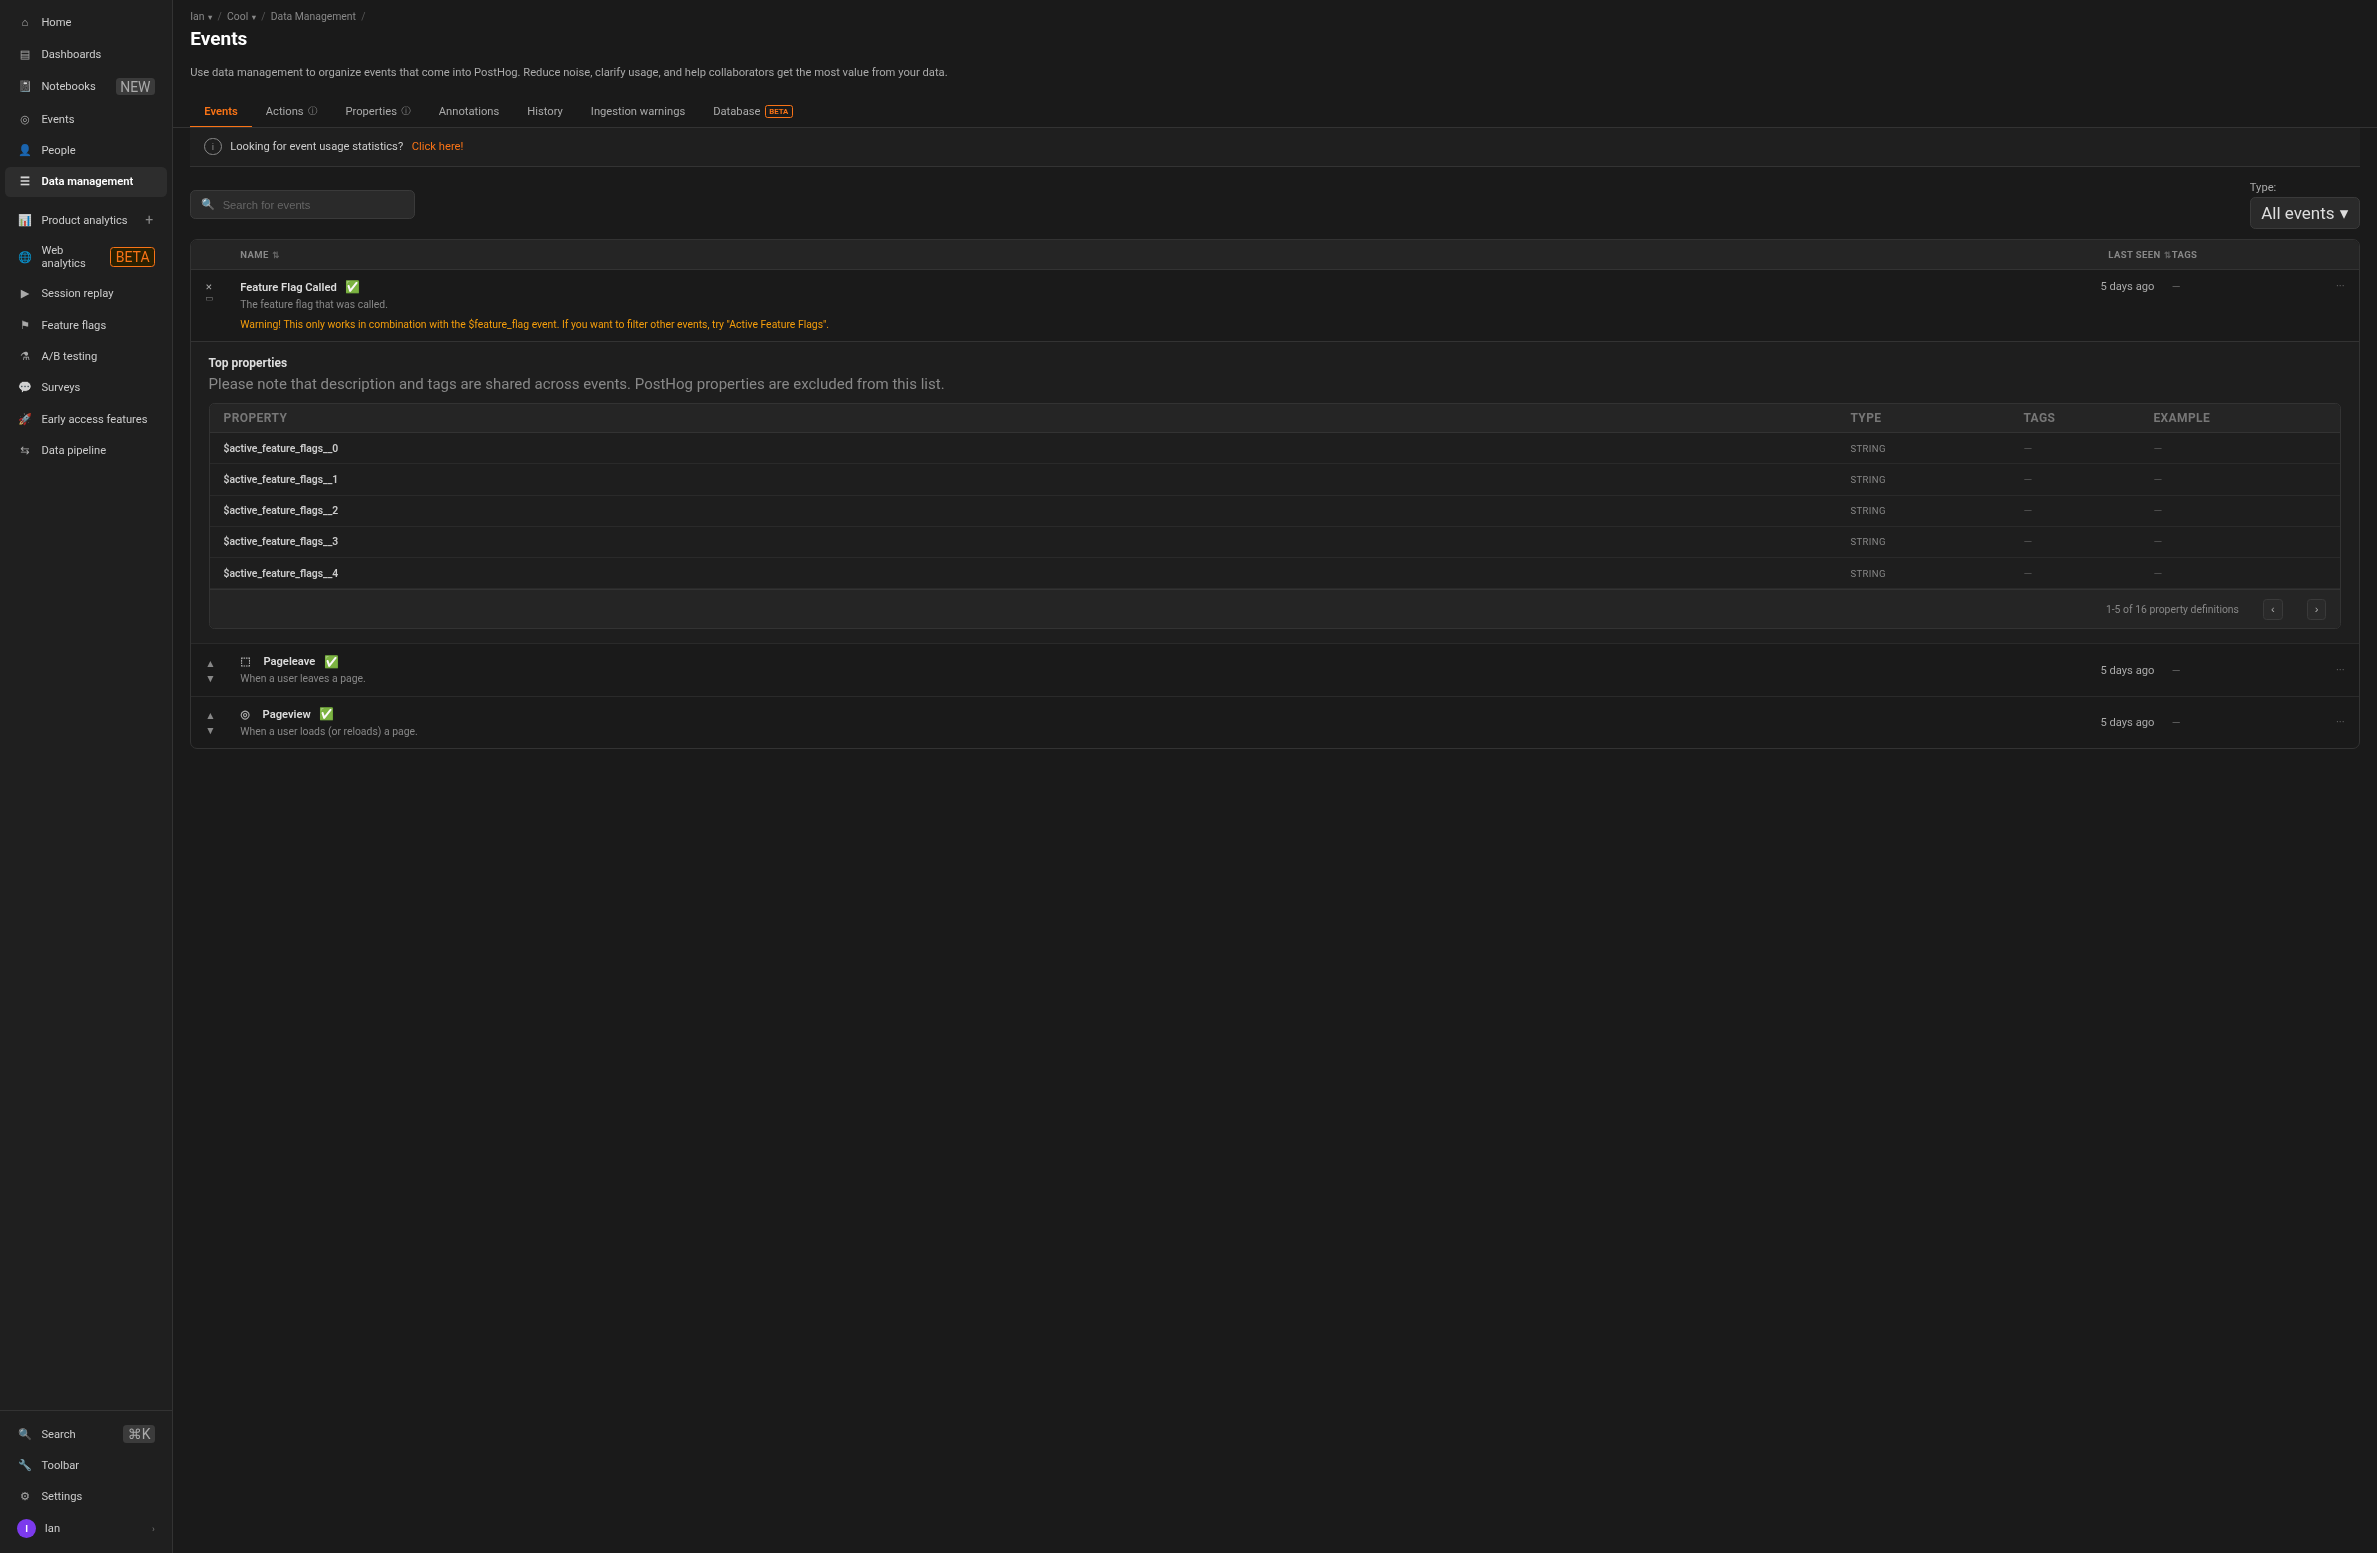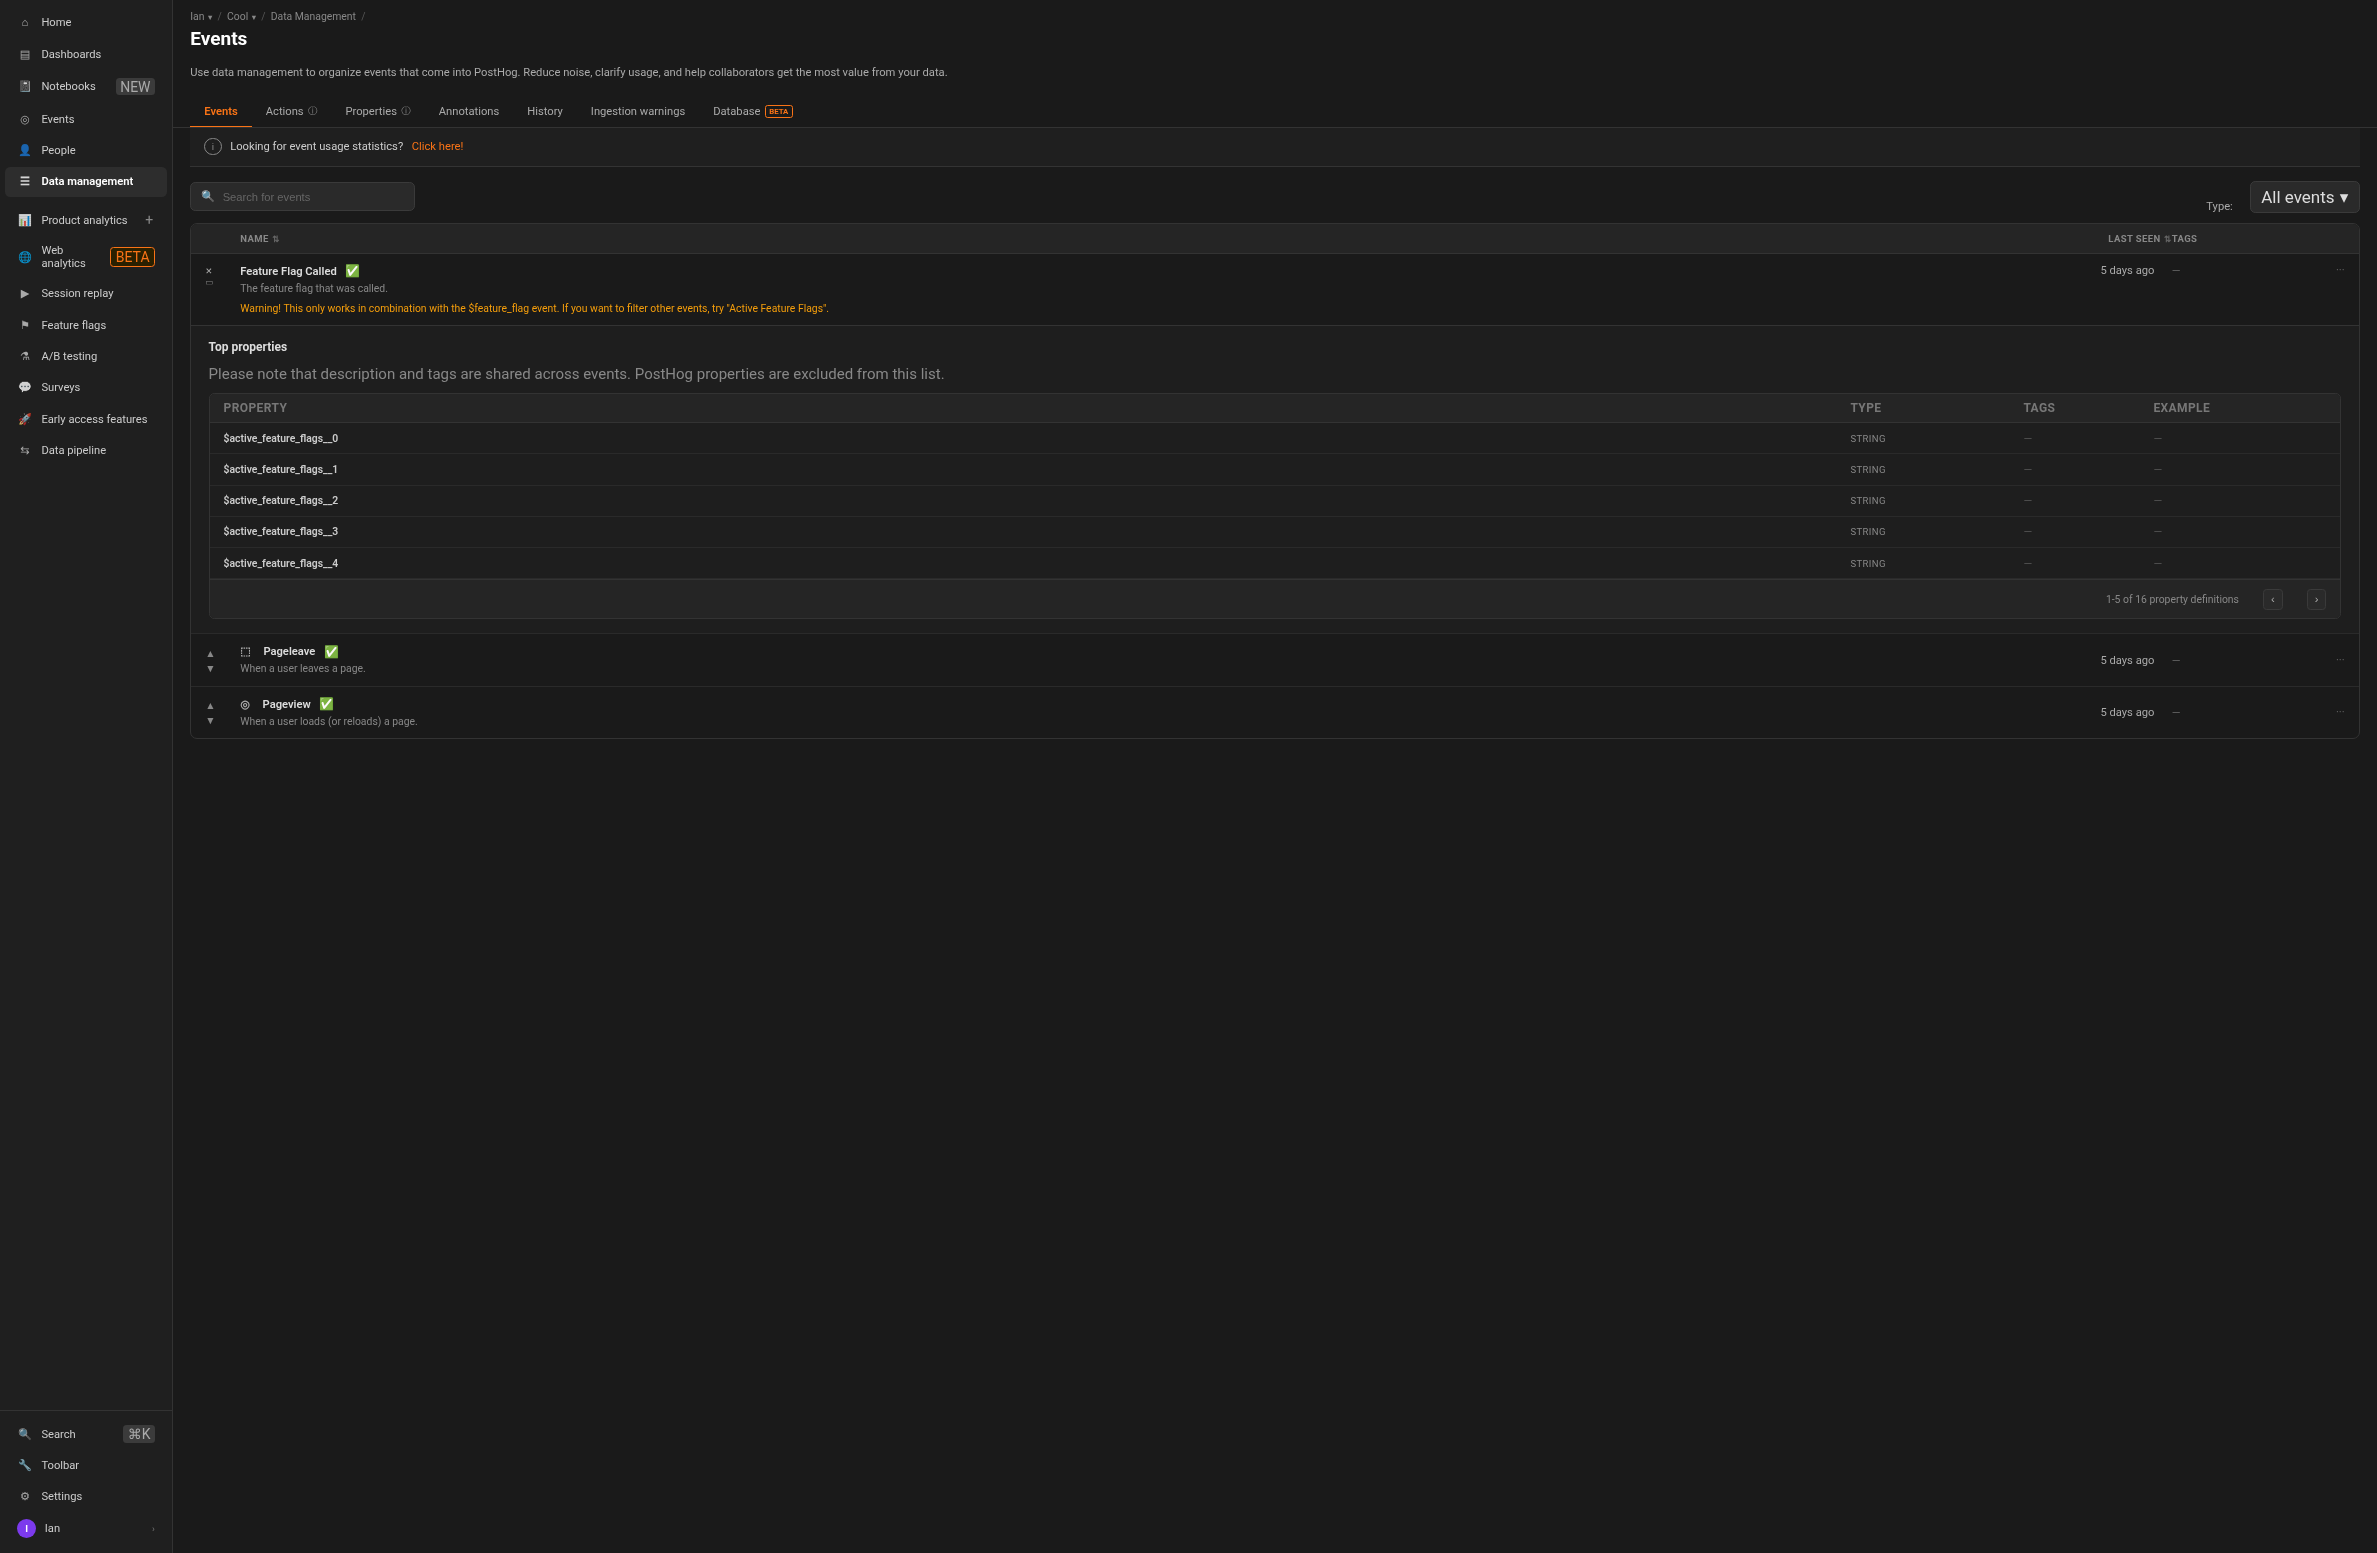--- a/index.html
+++ b/index.html
@@ -192,22 +192,23 @@
       background: transparent;
       border: none;
       outline: none;
       color: #ccc;
       font-size: 11.2px;
       width: 100%;
     }
     .search-box input::placeholder { color: #666; }
     .type-filter {
       display: flex;
-      align-items: flex-end;
-      gap: 17px;
+      align-items: flex-start;
+      gap: 3px;
+      flex-direction: column;
     }
     .type-filter .label { color: #aaa; font-size: 11.2px; }
     .type-dropdown {
       display: flex;
       align-items: center;
       gap: 5.2px;
       background: #2a2a2a;
       border: 0.9px solid #3a3a3a;
       border-radius: 5.2px;
       padding: 5.2px 10.4px;
@@ -282,21 +283,21 @@
     
     .expanded-panel {
       background: #1e1e1e;
       border-top: 0.9px solid #333;
       padding: 14px 17.3px;
     }
     .expanded-panel h3 {
       font-size: 12px;
       font-weight: 700;
       color: #ddd;
-      margin-bottom: 11px;
+      margin-bottom: 5px;
     }
     .expanded-panel .sub-desc { color: #888; font-size: 15px; margin-bottom: 10.4px; }
     
     .props-table {
       width: 100%;
       border: 0.9px solid #333;
       border-radius: 5.2px;
       overflow: hidden;
     }
     .props-header {

